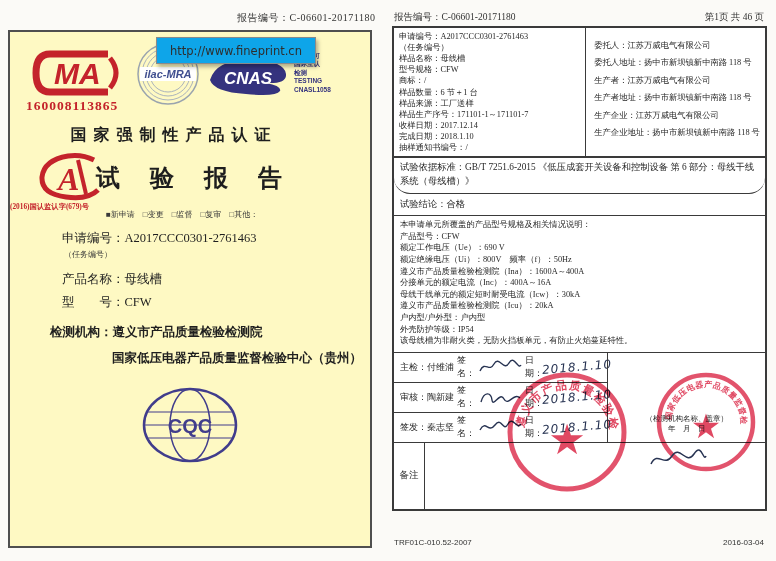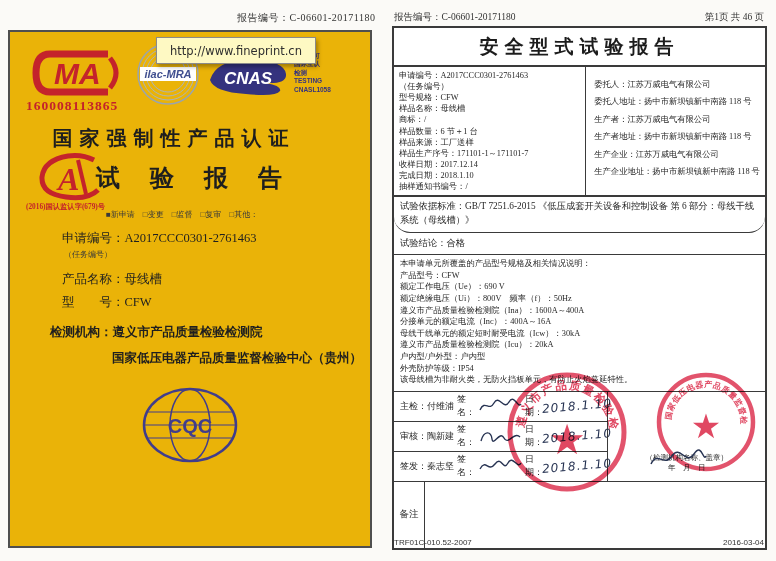--- a/index.html
+++ b/index.html
@@ -4,31 +4,31 @@
 <style>
   html,body{margin:0;padding:0;}
   body{
     width:776px;height:561px;position:relative;overflow:hidden;
     background:#fbfaf7;color:#262626;
     font-family:"Liberation Serif", serif;
   }
   .abs{position:absolute;}
   
   .lp-report-no{left:237px;top:11px;font-size:10px;letter-spacing:.5px;color:#333;}
-  .lp-box{left:8px;top:30px;width:360px;height:514px;border:2px solid #4f4f4f;background:#eab308;}
+  .lp-box{left:8px;top:30px;width:360px;height:514px;border:2px solid #4f4f4f;background:#fef9c3;}
   .cma-num{left:16px;top:66px;font-size:13.5px;font-weight:bold;color:#c4232b;letter-spacing:1px;font-family:"Liberation Serif",serif;}
   .cnas-side{left:284px;top:20px;font-size:6.5px;line-height:1.3;color:#35337e;font-weight:bold;font-family:"Liberation Sans",sans-serif;}
   .watermark{
-    left:156px;top:37px;width:158px;height:25px;background:#fef9c3;
+    left:156px;top:37px;width:158px;height:25px;background:#0ea5e9;
     border:1px solid #8a8a8a;box-shadow:2px 3px 4px rgba(0,0,0,.3);
     display:flex;align-items:center;justify-content:center;
     font-family:"DejaVu Sans",sans-serif;font-size:11.5px;color:#2e2e2e;z-index:8;
   }
-  .lp-cert-title{left:0;width:328px;top:93px;text-align:center;font-size:20px;letter-spacing:7px;font-weight:600;color:#1e1e1e;}
-  .cal-note{left:16px;top:170px;font-size:7.3px;font-weight:bold;color:#c4232b;white-space:nowrap;}
+  .lp-cert-title{left:0;width:328px;top:93px;text-align:center;font-size:16px;letter-spacing:7px;font-weight:600;color:#1e1e1e;}
+  .cal-note{left:0px;top:170px;font-size:7.3px;font-weight:bold;color:#c4232b;white-space:nowrap;}
   .lp-report-title{left:86px;top:130px;font-size:24px;letter-spacing:12px;font-weight:600;color:#1e1e1e;}
   .lp-checkline{left:96px;top:177px;font-size:8px;color:#3a3a3a;}
   .lp-line{font-size:12.5px;color:#1f1f1f;}
   .lp-apply{left:52px;top:198px;}
   .lp-task{left:54px;top:217px;font-size:8px;color:#3a3a3a;}
   .lp-product{left:52px;top:239px;}
   .lp-model{left:52px;top:262px;}
   .lp-agency{left:40px;top:292px;font-weight:600;}
   .lp-agency2{left:102px;top:318px;font-weight:600;}
   
@@ -130,28 +130,27 @@
 
 <div class="abs watermark">http://www.fineprint.cn</div>
 
 <div class="abs rp-report-no">
   <span>报告编号：</span><span>C-06601-20171180</span>
 </div>
 <div class="abs rp-pageinfo">第1页 共 46 页</div>
 
 <div class="abs rp-table">
 
-  <div class="row-title">安全型式试验报告</div>
 
   <div class="row-info">
     <div class="info-left">
       <div>申请编号：A2017CCC0301-2761463</div>
       <div>（任务编号）</div>
+      <div>样品名称：母线槽</div>
       <div>型号规格：CFW</div>
-      <div>样品名称：母线槽</div>
       <div>商标：/</div>
       <div>样品数量：6 节＋1 台</div>
       <div>样品来源：工厂送样</div>
       <div>样品生产序号：171101-1～171101-7</div>
       <div>收样日期：2017.12.14</div>
       <div>完成日期：2018.1.10</div>
       <div>抽样通知书编号：/</div>
     </div>
     <div class="info-right">
       <div>委托人：江苏万威电气有限公司</div>

